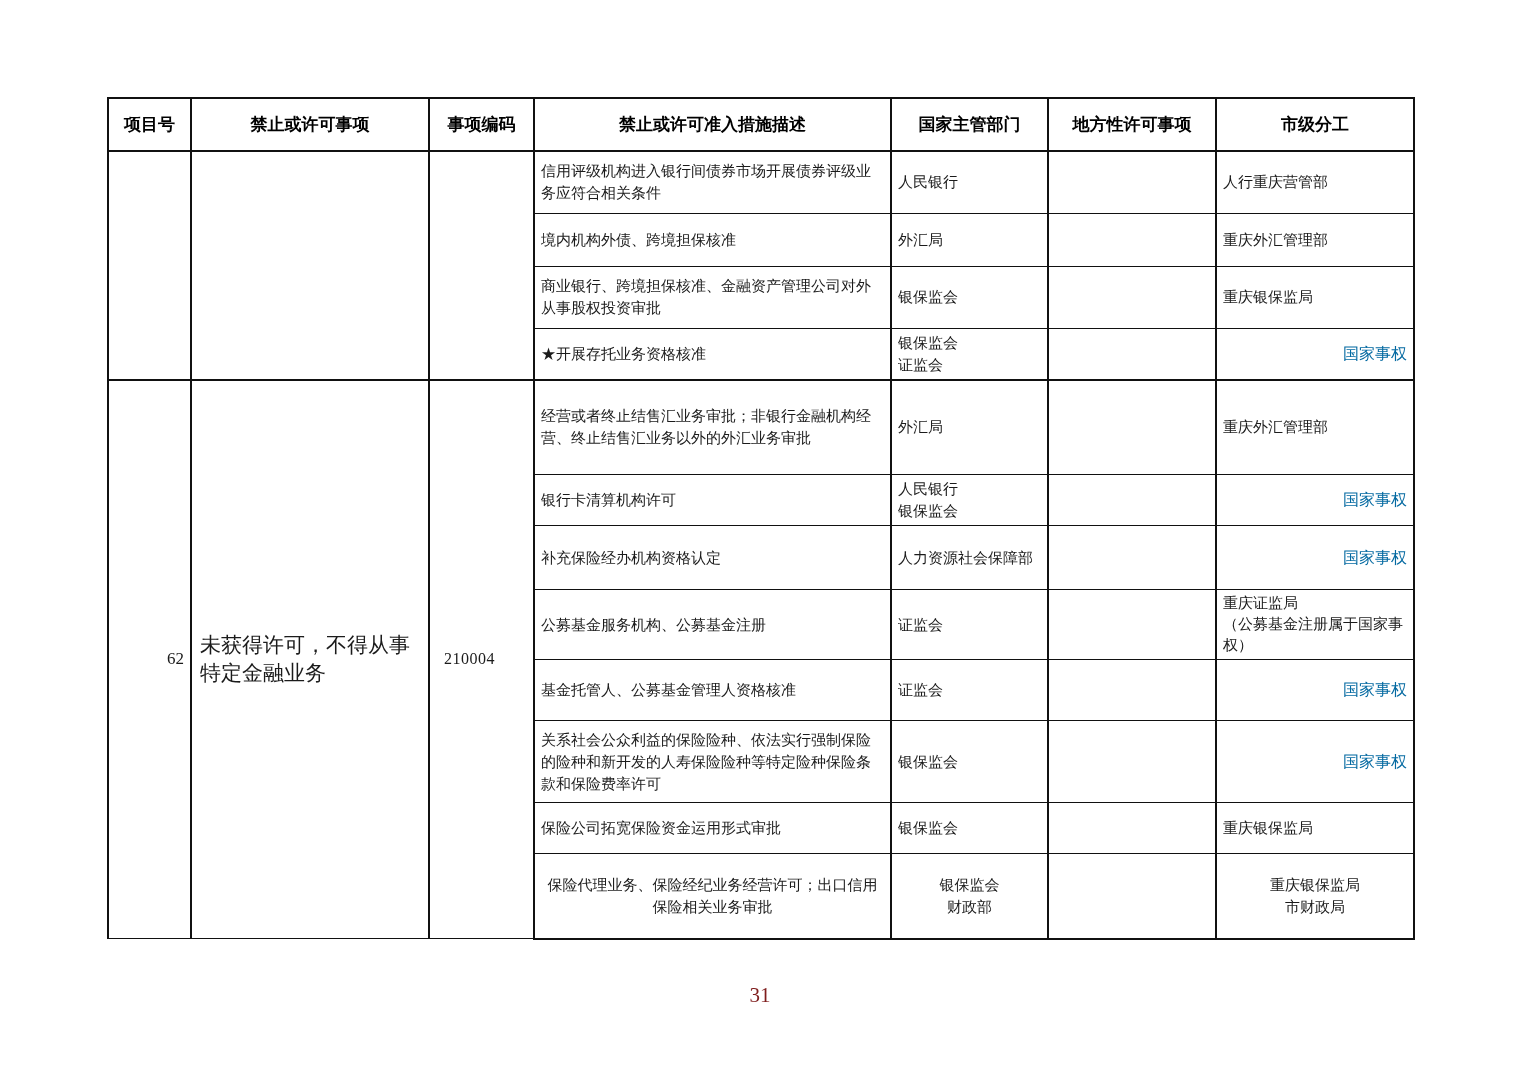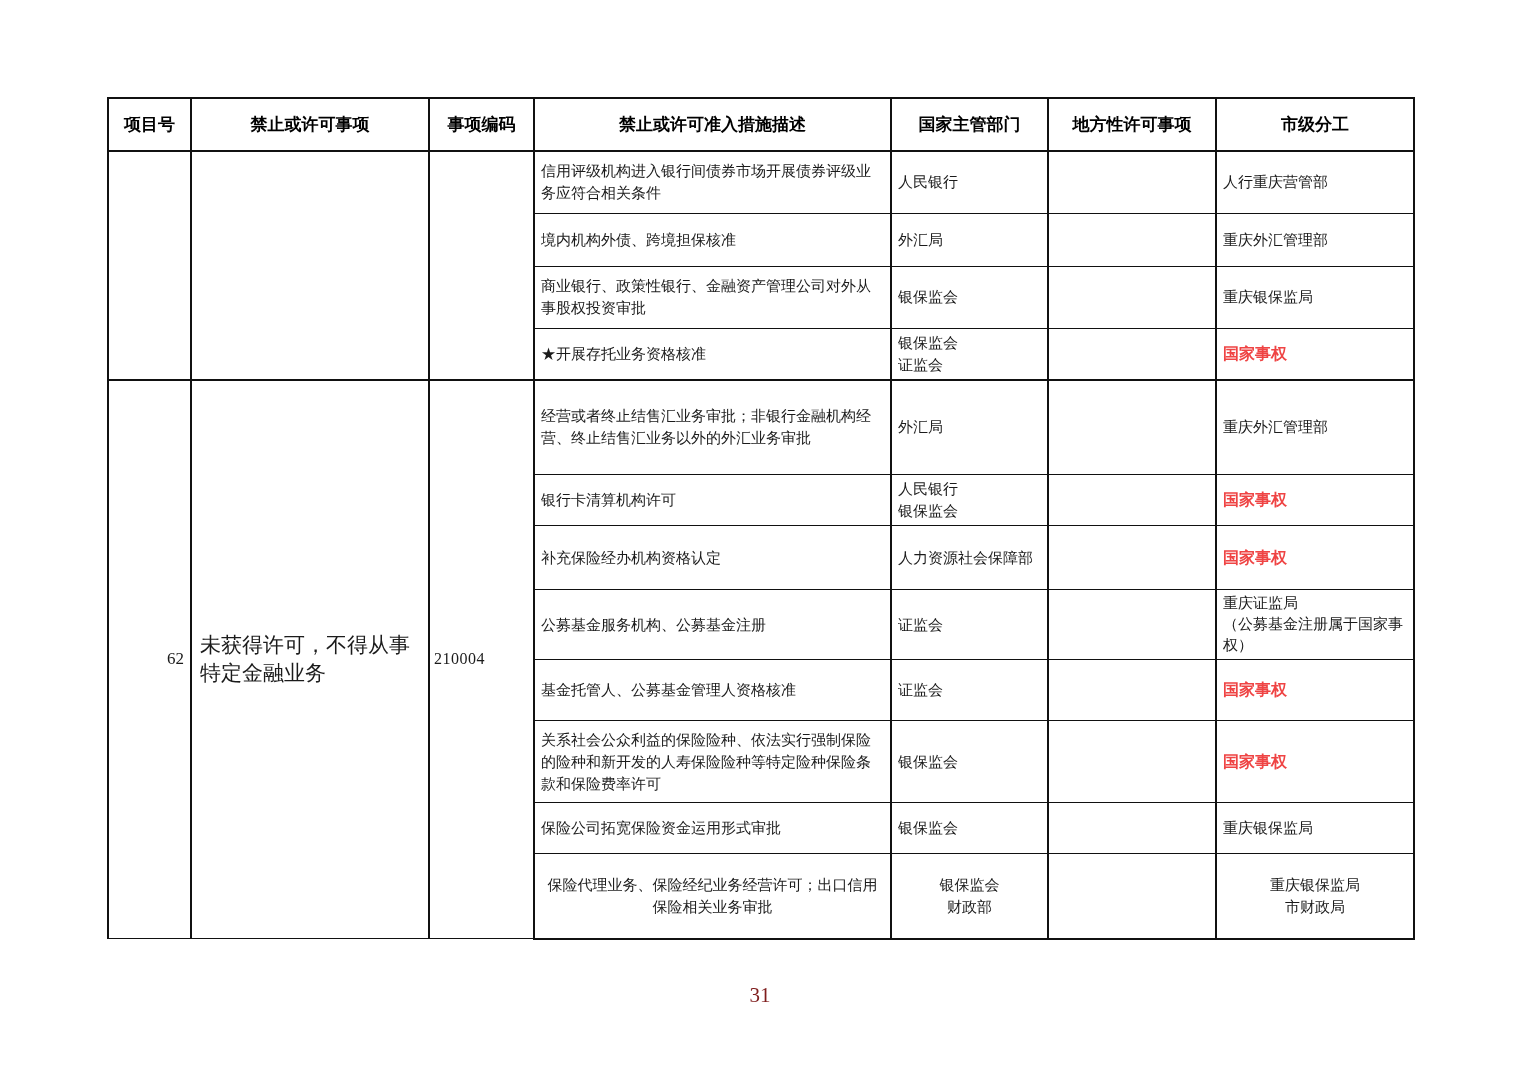--- a/index.html
+++ b/index.html
@@ -52,28 +52,29 @@
   }
   td.item-name-cell {
     font-size: 21px;
     line-height: 28px;
     padding-left: 8px;
     padding-right: 10px;
     margin-top: 39px;
   }
   td.item-code-cell {
     font-size: 16px;
-    padding: 4px;
+    padding: 14px;
     letter-spacing: 0.5px;
   }
   td.national-authority {
     font-family: "Liberation Sans", "DejaVu Sans", sans-serif;
-    font-weight: 700;
+    font-weight: 400;
     font-size: 16px;
-    color: #ef4444;
+    color: #0369a1;
+    text-align: right;
   }
   .page-number {
     position: absolute;
     left: 0;
     top: 983px;
     width: 1520px;
     text-align: center;
     font-size: 21px;
     color: #7f1d1d;
   }
@@ -114,21 +115,21 @@
       <td></td>
       <td>人行重庆营管部</td>
     </tr>
     <tr style="height:53px">
       <td>境内机构外债、跨境担保核准</td>
       <td>外汇局</td>
       <td></td>
       <td>重庆外汇管理部</td>
     </tr>
     <tr style="height:62px">
-      <td>商业银行、政策性银行、金融资产管理公司对外从事股权投资审批</td>
+      <td>商业银行、跨境担保核准、金融资产管理公司对外从事股权投资审批</td>
       <td>银保监会</td>
       <td></td>
       <td>重庆银保监局</td>
     </tr>
     <tr style="height:46px">
       <td>★开展存托业务资格核准</td>
       <td>银保监会
 证监会</td>
       <td></td>
       <td class="national-authority">国家事权</td>

